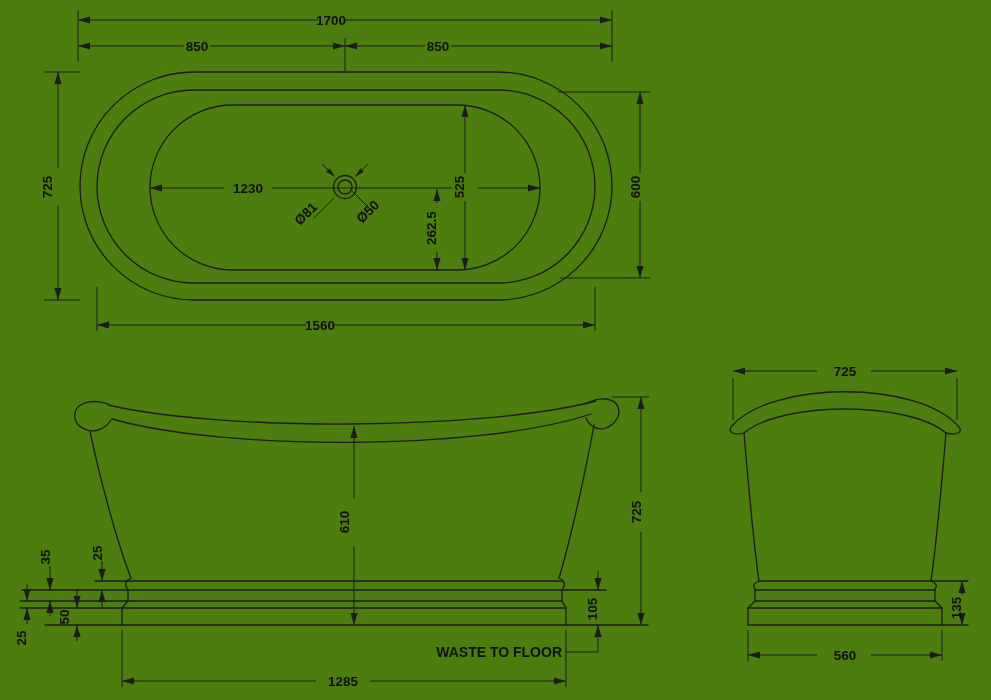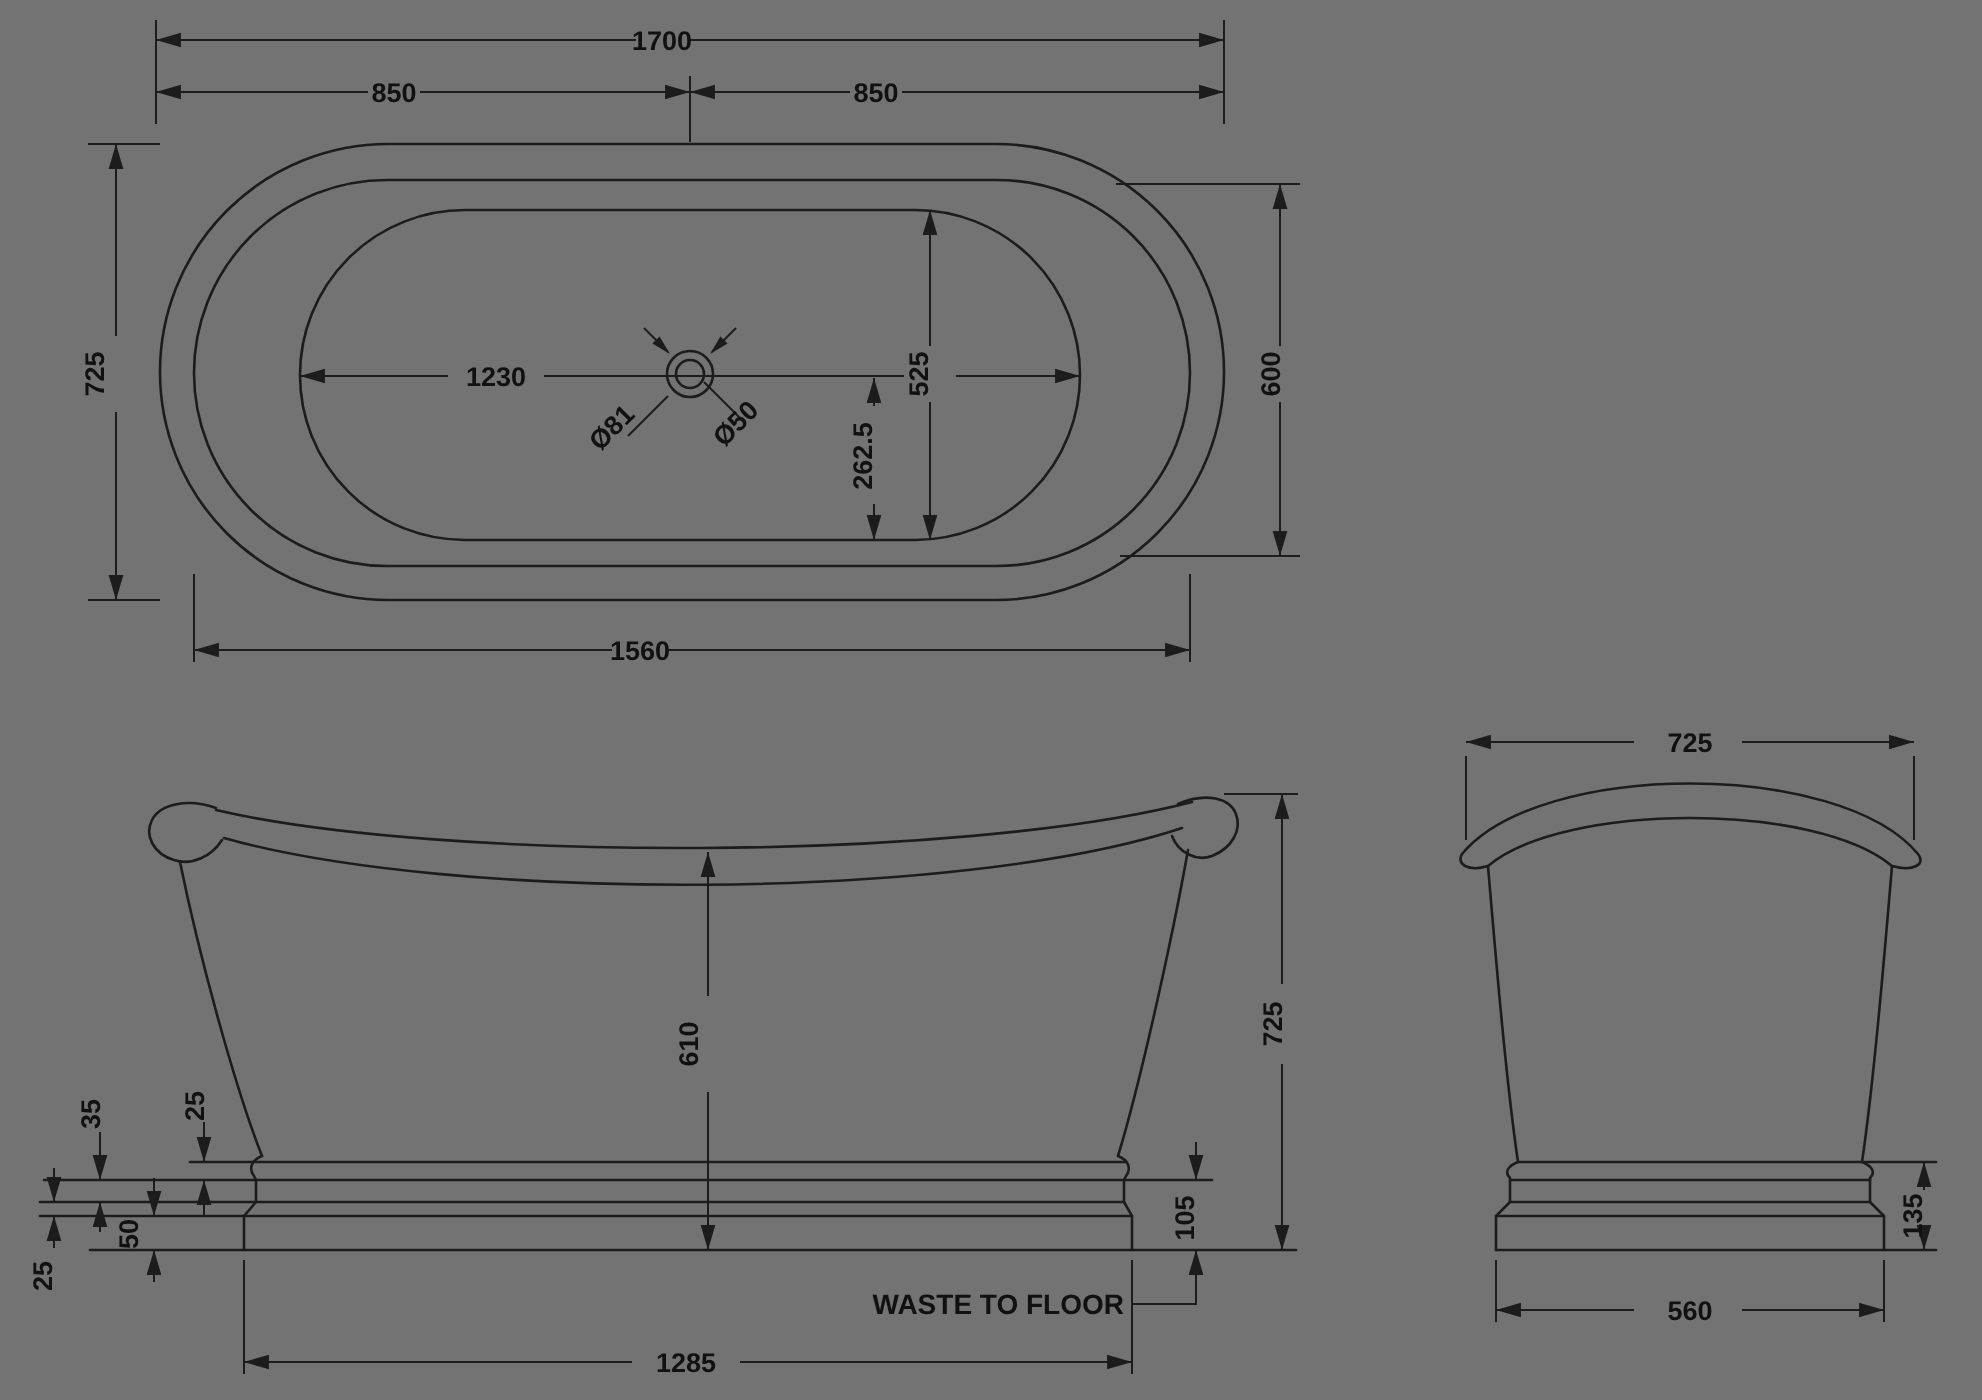--- a/index.html
+++ b/index.html
@@ -1,16 +1,16 @@
 <!DOCTYPE html>
 <html><head>
 <meta charset="utf-8">
 <style>
   html,body{margin:0;padding:0;background:#ffffff;}
-  .canvas{position:relative;width:991px;height:700px;background:#737373;overflow:hidden;
+  .canvas{position:relative;width:991px;height:700px;background:#4d7c0f;overflow:hidden;
           font-family:"Liberation Sans", sans-serif;}
   svg{display:block;}
   .obj{fill:none;stroke:#1c1c1c;stroke-width:1.3;stroke-linecap:round;stroke-linejoin:round;}
   .dim{fill:none;stroke:#1c1c1c;stroke-width:1;}
   .ext{fill:none;stroke:#1c1c1c;stroke-width:1;}
   .dimtxt{fill:#111;font-family:"Liberation Sans", sans-serif;font-size:13.5px;font-weight:bold;
           text-anchor:middle;}
   .notetxt{fill:#111;font-family:"Liberation Sans", sans-serif;font-size:14px;font-weight:bold;
           text-anchor:end;}
   .ah{fill:#1c1c1c;stroke:none;}

